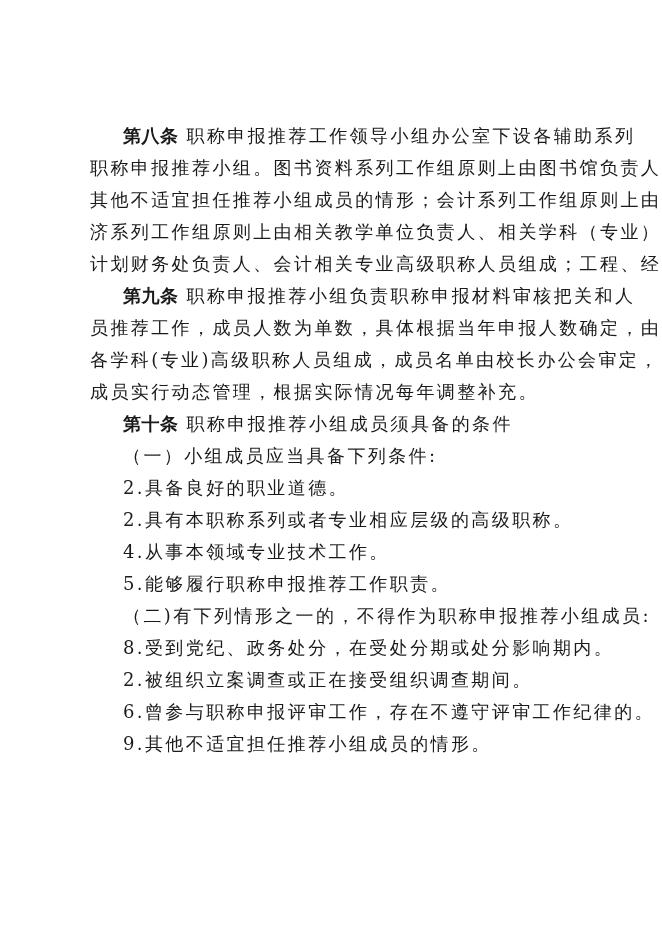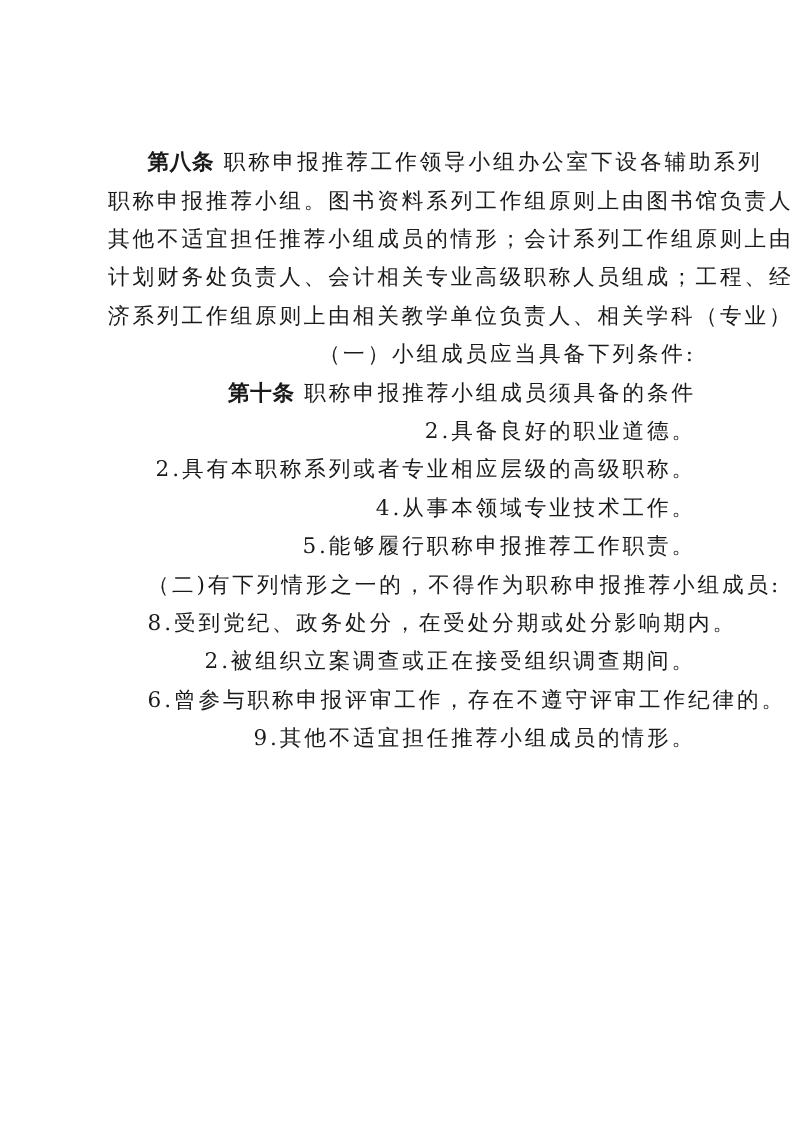--- a/index.html
+++ b/index.html
@@ -20,50 +20,55 @@
       left: 90px;
       top: 120px;
       width: 490px;
     }
     .line {
       height: 32px;
       line-height: 32px;
       font-size: 18px;
       letter-spacing: 2.4px;
       white-space: nowrap;
-      text-align: right;
     }
     .indent {
       padding-left: 33px;
     }
     .art {
       font-family: "DejaVu Sans", "Liberation Sans", sans-serif;
       font-weight: bold;
       letter-spacing: 0.5px;
       margin-right: 8px;
     }
   </style>
 </head>
 <body>
 
 <div class="page">
 
   <div>
     <div class="line indent"><span class="art">第八条</span><span>职称申报推荐工作领导小组办公室下设各辅助系列</span></div>
     <div class="line">职称申报推荐小组。图书资料系列工作组原则上由图书馆负责人、</div>
     <div class="line">其他不适宜担任推荐小组成员的情形；会计系列工作组原则上由</div>
+    <div class="line">济系列工作组原则上由相关教学单位负责人、相关学科（专业）</div>
     <div class="line">计划财务处负责人、会计相关专业高级职称人员组成；工程、经</div>
-    <div class="line">济系列工作组原则上由相关教学单位负责人、相关学科（专业）</div>
   </div>
 
+  <div>
+    <div class="line indent"><span class="art">第九条</span><span>职称申报推荐小组负责职称申报材料审核把关和人</span></div>
+    <div class="line">员推荐工作，成员人数为单数，具体根据当年申报人数确定，由</div>
+    <div class="line">各学科(专业)高级职称人员组成，成员名单由校长办公会审定，</div>
+    <div class="line">成员实行动态管理，根据实际情况每年调整补充。</div>
+  </div>
 
   <div>
+    <div class="line indent"><span class="art">第十条</span><span>职称申报推荐小组成员须具备的条件</span></div>
+
     <div class="line indent">（一）小组成员应当具备下列条件:</div>
-
-    <div class="line indent"><span class="art">第十条</span><span>职称申报推荐小组成员须具备的条件</span></div>
     <div class="line indent">2.具备良好的职业道德。</div>
     <div class="line indent">2.具有本职称系列或者专业相应层级的高级职称。</div>
     <div class="line indent">4.从事本领域专业技术工作。</div>
     <div class="line indent">5.能够履行职称申报推荐工作职责。</div>
 
     <div class="line indent">（二)有下列情形之一的，不得作为职称申报推荐小组成员:</div>
     <div class="line indent">8.受到党纪、政务处分，在受处分期或处分影响期内。</div>
     <div class="line indent">2.被组织立案调查或正在接受组织调查期间。</div>
     <div class="line indent">6.曾参与职称申报评审工作，存在不遵守评审工作纪律的。</div>
     <div class="line indent">9.其他不适宜担任推荐小组成员的情形。</div>

